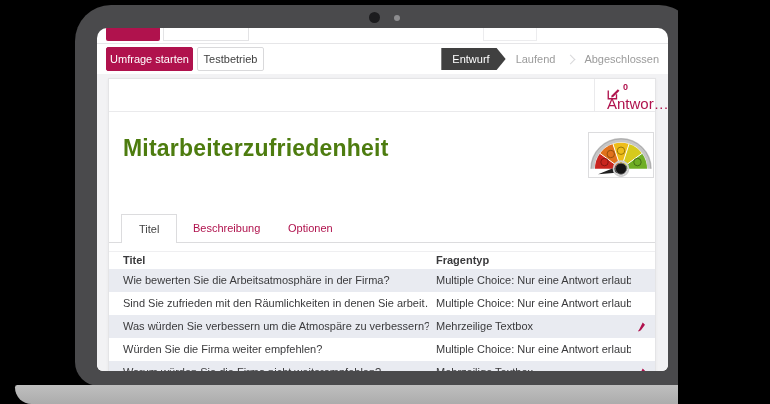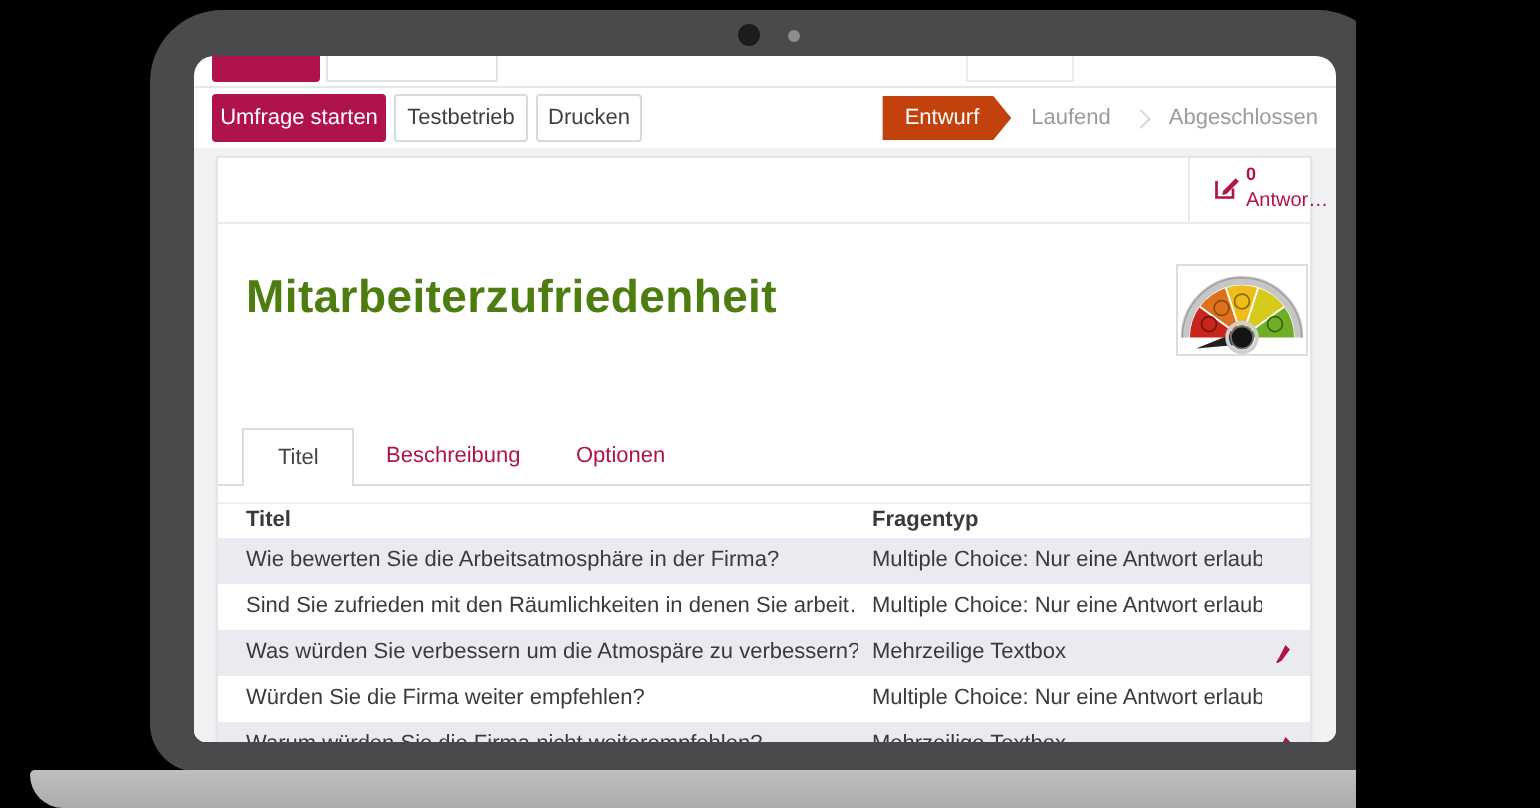--- a/index.html
+++ b/index.html
@@ -31,38 +31,38 @@
   
   .toolbar { position:absolute; left:0; right:0; top:16px; height:30px; background:#fff; }
   .tbtn { position:absolute; top:3px; height:24px; line-height:22px; font-size:11px;
           text-align:center; border-radius:2px; cursor:pointer; }
   .tbtn-primary { left:9px; width:87px; background:#b0124d; color:#fff; border:1px solid #b0124d; line-height:23px; }
   .tbtn-default { background:#fff; color:#3f3f3f; border:1px solid #d9d9db; }
   .tbtn-test { left:100px; width:67px; }
   .tbtn-print { left:171px; width:53px; }
 
   .status { position:absolute; right:9px; top:4px; height:22px; display:flex; align-items:center; gap:10px; }
-  .step-active { background:#c2410c; color:#fff; font-size:11px; height:22px; line-height:22px;
+  .step-active { background:#404040; color:#fff; font-size:11px; height:22px; line-height:22px;
                  padding:0 16px 0 11px;
                  clip-path:polygon(0 0, calc(100% - 9px) 0, 100% 50%, calc(100% - 9px) 100%, 0 100%); }
   .step { color:#9b9b9b; font-size:11px; }
   .chev { width:7px; height:7px; border-top:1px solid #d8d8da; border-right:1px solid #d8d8da;
           transform:rotate(45deg); margin-left:2px; }
 
   
   .page { position:absolute; left:0; right:0; top:46px; bottom:0; background:#f2f2f4; }
   .card { position:absolute; left:11px; top:4px; width:548px; bottom:-4px; background:#fff;
           border:1px solid #e4e4e6; box-shadow:0 1px 3px rgba(0,0,0,.05); }
 
   .card-top { position:absolute; left:0; right:0; top:0; height:33px; border-bottom:1px solid #eaeaec; }
   .answers-badge { position:absolute; right:0; top:0; width:61px; height:33px;
                    border-left:1px solid #eaeaec; cursor:pointer; }
   .answers-badge svg { position:absolute; left:11px; top:7px; }
   .answers-count { position:absolute; left:28px; top:3px; font-size:9px; font-weight:bold; color:#b0124d; }
-  .answers-label { position:absolute; left:28px; top:16px; font-size:10px; color:#b0124d; }
+  .answers-label { position:absolute; left:12px; top:16px; font-size:15px; color:#b0124d; }
 
   .survey-title { position:absolute; left:14px; top:56px; font-size:23px; font-weight:bold;
                   color:#4d7c0f; letter-spacing:.2px; }
 
   .gauge-box { position:absolute; left:479px; top:53px; width:66px; height:46px;
                border:1px solid #dcdcde; background:#fff; overflow:hidden; }
   .gauge-box svg { position:absolute; left:1px; top:1px; }
 
   
   .tabs-border { position:absolute; left:0; right:0; top:163px; height:1px; background:#dcdcde; }
@@ -101,21 +101,20 @@
   <div class="screen">
 
     <div class="pbtn pbtn-primary"></div>
     <div class="pbtn pbtn-ghost1"></div>
     <div class="pbtn pbtn-ghost2"></div>
     <div class="top-divider"></div>
 
     <div class="toolbar">
       <div class="tbtn tbtn-primary">Umfrage starten</div>
       <div class="tbtn tbtn-default tbtn-test">Testbetrieb</div>
-      <div class="tbtn tbtn-default tbtn-print">Drucken</div>
 
       <div class="status">
         <div class="step-active">Entwurf</div>
         <div class="step">Laufend</div>
         <div class="chev"></div>
         <div class="step">Abgeschlossen</div>
       </div>
     </div>
 
     <div class="page">

